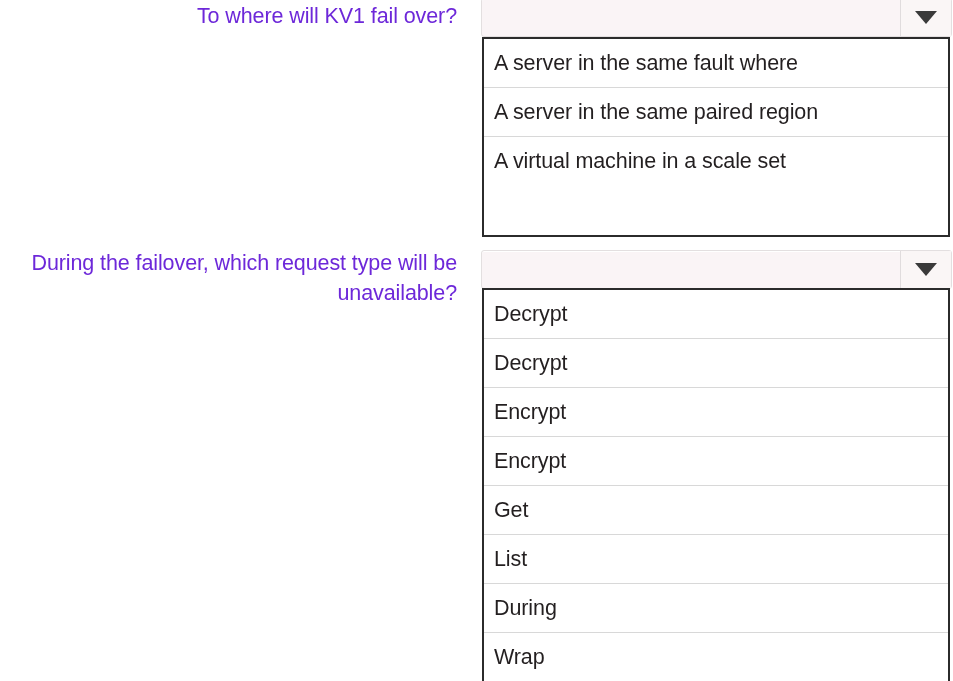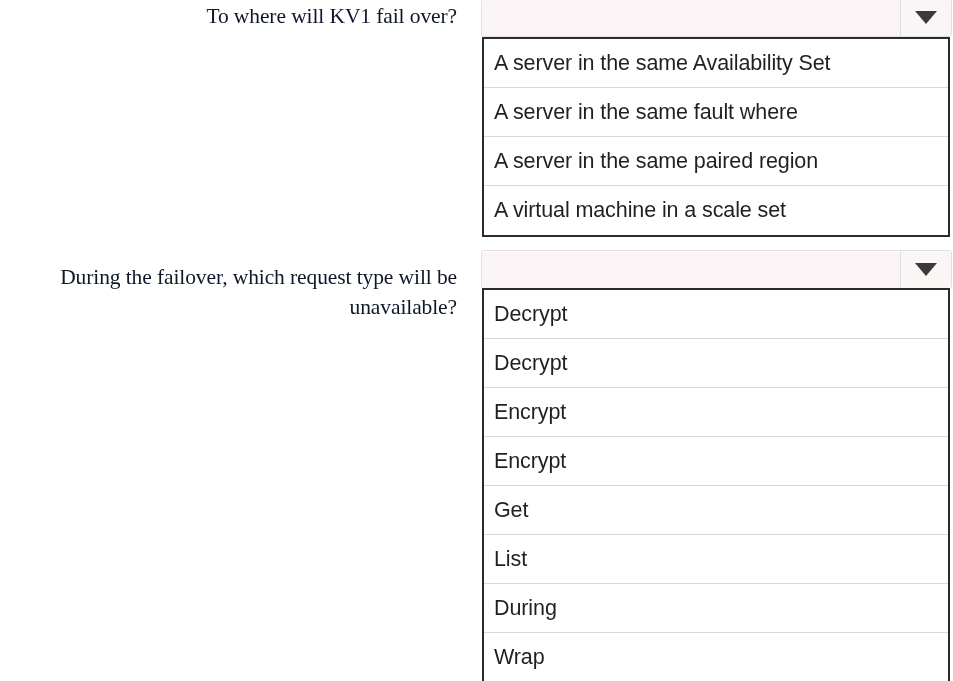--- a/index.html
+++ b/index.html
@@ -15,24 +15,23 @@
     font-family: "Liberation Sans", sans-serif;
     color: #231f20;
   }
 
   
   .q-label {
     position: absolute;
     text-align: right;
     font-size: 21.5px;
     line-height: 30px;
-    color: #0f172a;
+    color: #6d28d9;
     letter-spacing: -0.1px;
     white-space: pre-wrap;
-    font-family: Liberation Serif, serif;
   }
 
   
   .combo {
     position: absolute;
     box-sizing: border-box;
     background: #faf4f6;
     border: 1px solid #e3dfe0;
     border-radius: 3px;
     display: flex;
@@ -91,38 +90,37 @@
   .option-item:last-child {
     border-bottom: none;
   }
 
   
   #q1-label      { left: 0px;   top: 1px;  width: 457px; }
   #q1-combo      { left: 481px; top: -2px; width: 471px; height: 39px; }
   #q1-list       { left: 482px; top: 37px; width: 468px; height: 200px; }
 
   
-  #q2-label      { left: 0px;   top: 262px; width: 457px; }
+  #q2-label      { left: 0px;   top: 248px; width: 457px; }
   #q2-combo      { left: 481px; top: 250px; width: 471px; height: 39px; }
   #q2-list       { left: 482px; top: 288px; width: 468px; height: 395px; }
 </style>
 </head>
 <body>
 
 <div class="q-label" id="q1-label">To where will KV1 fail over?</div>
 
 <div class="combo" id="q1-combo">
   <div class="combo-value"></div>
   <div class="combo-arrow-btn">
     <span class="caret"></span>
   </div>
 </div>
 
 <div class="option-list" id="q1-list">
-  <div class="option-item">A server in the same Availability Set</div>
   <div class="option-item">A server in the same fault where</div>
   <div class="option-item">A server in the same paired region</div>
   <div class="option-item">A virtual machine in a scale set</div>
 </div>
 
 <div class="q-label" id="q2-label">During the failover, which request type will be  unavailable?</div>
 
 <div class="combo" id="q2-combo">
   <div class="combo-value"></div>
   <div class="combo-arrow-btn">

